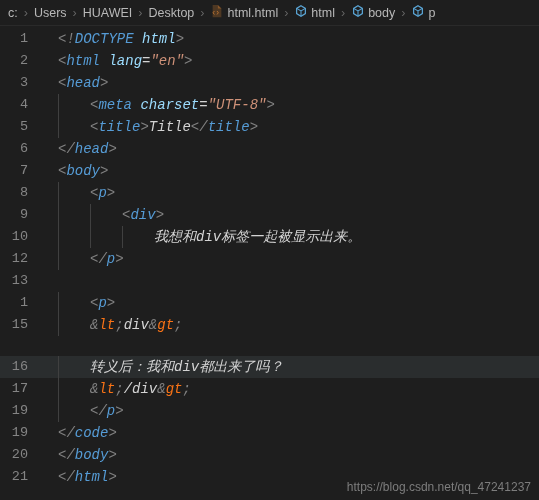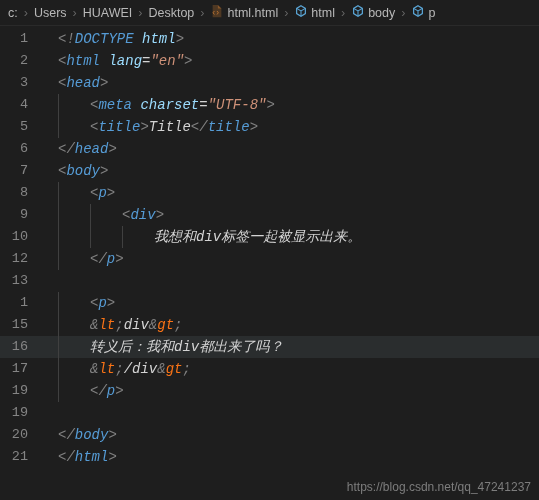--- a/index.html
+++ b/index.html
@@ -65,20 +65,21 @@
   .tok-bracket { color: #808080; }
   .tok-tag { color: #569cd6; }
   .tok-doctype { color: #569cd6; }
   .tok-attr { color: #9cdcfe; }
   .tok-string { color: #ce9178; }
   .tok-text { color: #d4d4d4; }
   .tok-entity-amp { color: #808080; }
   .tok-entity-name { color: #f97316; }
   .hl {
     background: #2a2d2e;
+    margin-top: 20px;
   }
   .watermark {
     position: absolute;
     bottom: 6px;
     right: 8px;
     font-family: "Segoe UI", sans-serif;
     font-size: 12px;
     color: #7d7d7d;
   }
 </style>
@@ -200,20 +201,21 @@
     <div class="row">
       <div class="gutter">17</div>
       <div class="code"><span class="pad" style="width: 16px;">&nbsp;</span><span class="guide"></span><span class="pad" style="display: inline-block; width: 31px;"></span><span class="tok-entity-amp">&amp;</span><span class="tok-entity-name">lt</span><span class="tok-entity-amp">;</span><span class="tok-text">/div</span><span class="tok-entity-amp">&amp;</span><span class="tok-entity-name">gt</span><span class="tok-entity-amp">;</span></div>
     </div>
     <div class="row">
       <div class="gutter">19</div>
       <div class="code"><span class="pad" style="width: 16px;">&nbsp;</span><span class="guide"></span><span class="pad" style="display: inline-block; width: 31px;"></span><span class="tok-bracket">&lt;/</span><span class="tok-tag">p</span><span class="tok-bracket">&gt;</span></div>
     </div>
     <div class="row">
       <div class="gutter">19</div>
+      <div class="code"><span class="pad" style="width: 16px;">&nbsp;</span><span class="tok-bracket">&lt;/</span><span class="tok-tag">code</span><span class="tok-bracket">&gt;</span></div>
     </div>
     <div class="row">
       <div class="gutter">20</div>
       <div class="code"><span class="pad" style="width: 16px;">&nbsp;</span><span class="tok-bracket">&lt;/</span><span class="tok-tag">body</span><span class="tok-bracket">&gt;</span></div>
     </div>
     <div class="row">
       <div class="gutter">21</div>
       <div class="code"><span class="pad" style="width: 16px;">&nbsp;</span><span class="tok-bracket">&lt;/</span><span class="tok-tag">html</span><span class="tok-bracket">&gt;</span></div>
     </div>
   </div>

